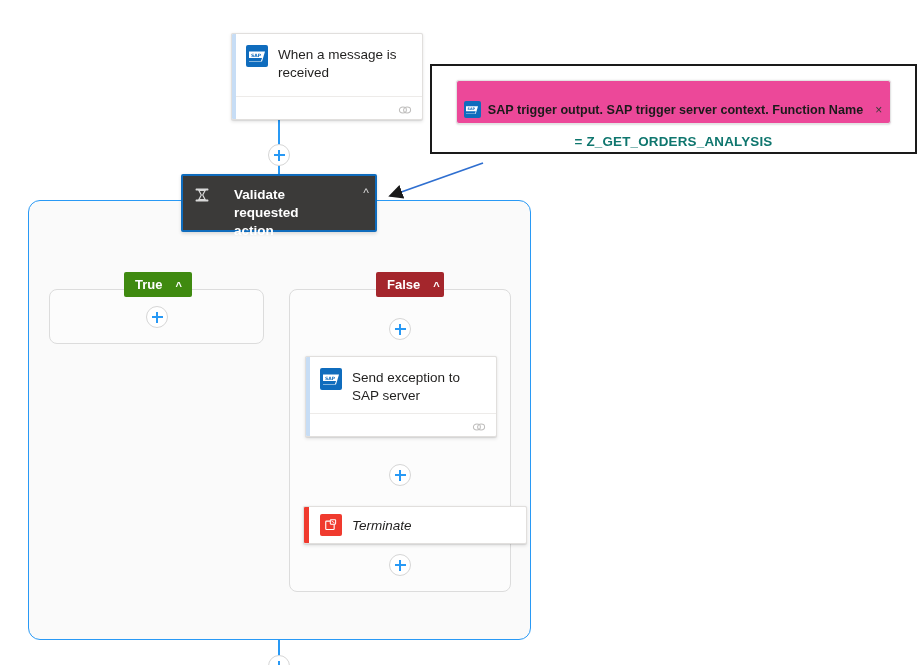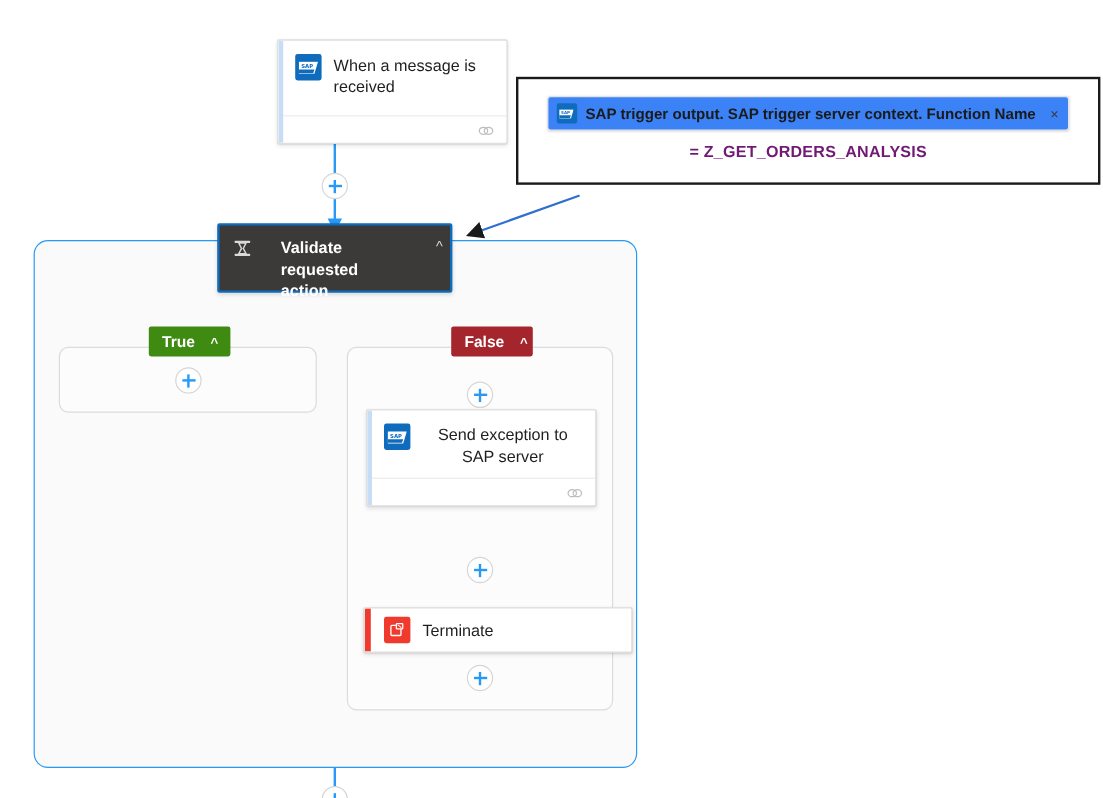--- a/index.html
+++ b/index.html
@@ -159,42 +159,42 @@
     background: #ffffff;
     border: 2px solid #1a1a1a;
     box-sizing: border-box;
     padding: 14px 12px 14px 12px;
     text-align: center;
   }
   .token-pill {
     display: inline-flex;
     align-items: center;
     gap: 7px;
-    background: #3b82f6;
+    background: #ec4899;
     border: 1px solid #e3e3e3;
     border-radius: 3px;
     box-shadow: 0 0.6px 1.8px rgba(0,0,0,0.12);
-    padding: 5px 8px 5px 7px;
+    padding: 20px 8px 5px 7px;
     font-size: 12.6px;
     font-weight: 700;
     color: #1b1b1b;
     white-space: nowrap;
   }
   .token-close {
     color: #3b3a39;
     font-size: 12px;
     font-weight: 400;
     padding-left: 5px;
     cursor: pointer;
   }
   .callout-value {
     margin-top: 10px;
     font-size: 13.4px;
     font-weight: 700;
-    color: #701a75;
+    color: #0f766e;
     letter-spacing: .2px;
   }
 </style>
 </head>
 <body>
 
 <div id="canvas">
 
   <svg class="abs" width="919" height="665" style="left:0;top:0;" xmlns="http://www.w3.org/2000/svg">
     <defs>
@@ -255,21 +255,21 @@
         <svg width="14" height="12" viewBox="0 0 20 16" xmlns="http://www.w3.org/2000/svg">
           <ellipse cx="7" cy="8" rx="5" ry="4.2" fill="none" stroke="#8a8886" stroke-width="1.5"></ellipse>
           <ellipse cx="13" cy="8" rx="5" ry="4.2" fill="none" stroke="#8a8886" stroke-width="1.5"></ellipse>
         </svg>
       </span>
     </div>
   </div>
 
   <div class="plus" style="left:268px; top:144px;"></div>
 
-  <div class="node-dark" style="left:181px; top:186px; width:196px; height:58px;gap:24px;">
+  <div class="node-dark" style="left:181px; top:174px; width:196px; height:58px;gap:24px;">
     <span class="ico small" style="margin-top:2px;">
       <svg width="16" height="16" viewBox="0 0 20 20" xmlns="http://www.w3.org/2000/svg">
         <rect x="2" y="2" width="16" height="2.4" rx="0.6" fill="#d9d9d9"></rect>
         <rect x="2" y="15.6" width="16" height="2.4" rx="0.6" fill="#d9d9d9"></rect>
         <path d="M6.2 4.4 L13.8 4.4 L10.9 10 L13.8 15.6 L6.2 15.6 L9.1 10 Z" fill="none" stroke="#d9d9d9" stroke-width="1.5"></path>
       </svg>
     </span>
     <span class="card-title">Validate requested action</span>
     <span class="chev">^</span>
   </div>
@@ -281,21 +281,21 @@
 
   <div class="pill false" style="left:366px; top:272px; width:68px;">
     <span>False</span>
     <span class="chev">^</span>
   </div>
 
   <div class="plus" style="left:146px; top:306px;"></div>
 
   <div class="plus" style="left:389px; top:318px;"></div>
 
-  <div class="card" style="left:305px; top:341px; width:192px; height:81px;text-align:center;">
+  <div class="card" style="left:305px; top:356px; width:192px; height:81px;">
     <div class="stripe" style="background:#c7ddf5;"></div>
     <div class="card-body">
       <span class="ico sap">
         <svg width="16" height="11" viewBox="0 0 32 20" xmlns="http://www.w3.org/2000/svg">
           <path d="M0 0 H32 L26 20 H0 Z" fill="#ffffff"></path>
           <path d="M0 13 H26 L24 19 H0 Z" fill="#0f6cbd"></path>
           <text x="4" y="11" font-family="DejaVu Sans, sans-serif" font-size="9" font-weight="bold" fill="#0f6cbd">SAP</text>
         </svg>
       </span>
       <span class="card-title">Send exception to SAP server</span>
@@ -305,21 +305,21 @@
         <svg width="14" height="12" viewBox="0 0 20 16" xmlns="http://www.w3.org/2000/svg">
           <ellipse cx="7" cy="8" rx="5" ry="4.2" fill="none" stroke="#8a8886" stroke-width="1.5"></ellipse>
           <ellipse cx="13" cy="8" rx="5" ry="4.2" fill="none" stroke="#8a8886" stroke-width="1.5"></ellipse>
         </svg>
       </span>
     </div>
   </div>
 
   <div class="plus" style="left:389px; top:464px;"></div>
 
-  <div class="card" style="left:303px; top:506px; width:224px; height:38px;">
+  <div class="card" style="left:303px; top:506px; width:224px; height:38px;font-style:italic;">
     <div class="stripe" style="background:#f03a2e; width:5px;"></div>
     <div class="card-body" style="padding:7px 10px 7px 16px; align-items:center;">
       <span class="ico term">
         <svg width="14" height="14" viewBox="0 0 20 20" xmlns="http://www.w3.org/2000/svg">
           <rect x="2.5" y="4.5" width="12" height="12" rx="1" fill="none" stroke="#ffffff" stroke-width="1.6"></rect>
           <rect x="9" y="2.4" width="7.6" height="6.4" rx="0.8" fill="#f03a2e" stroke="#ffffff" stroke-width="1.5"></rect>
           <line x1="10.6" y1="4" x2="15" y2="7.2" stroke="#ffffff" stroke-width="1.2"></line>
         </svg>
       </span>
       <span class="card-title">Terminate</span>

